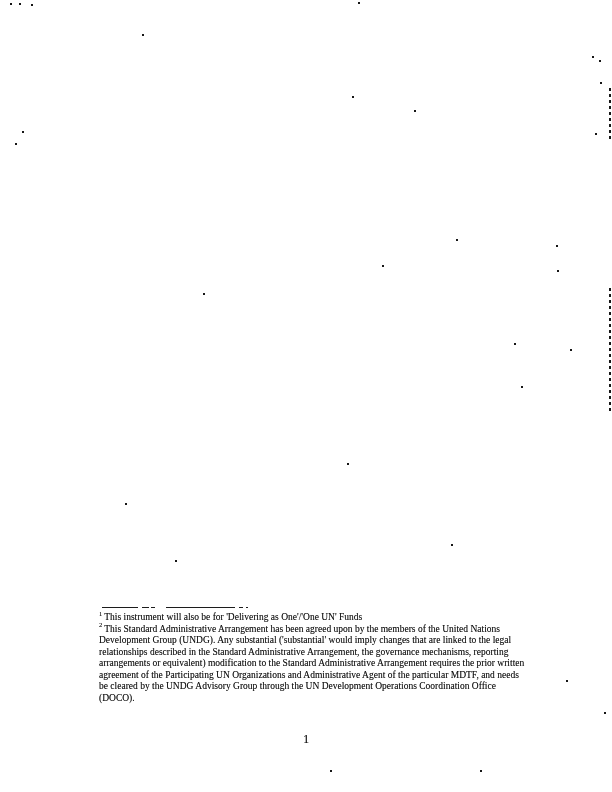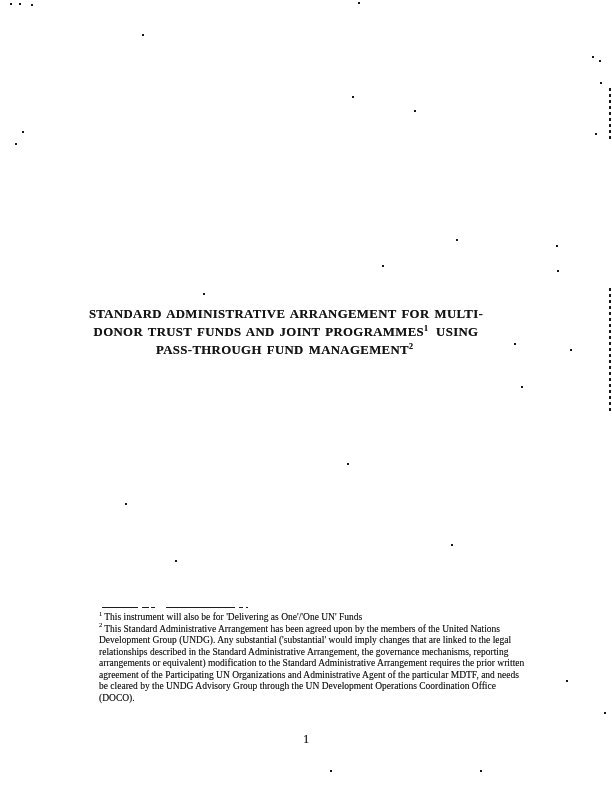--- a/index.html
+++ b/index.html
@@ -76,25 +76,20 @@
   .edge-dash{
     position:absolute;width:2px;
     background:repeating-linear-gradient(to bottom,#161616 0 3px,transparent 3px 6px);
   }
 </style>
 </head>
 <body>
 
 <div class="page">
 
-  <div class="title">
-    <div class="title-line"><span>STANDARD ADMINISTRATIVE ARRANGEMENT FOR MULTI-</span></div>
-    <div class="title-line"><span>DONOR TRUST FUNDS AND JOINT PROGRAMMES</span><sup>1</sup> <span>USING</span></div>
-    <div class="title-line"><span>PASS-THROUGH FUND MANAGEMENT</span><sup>2</sup></div>
-  </div>
 
   <div class="footnote-sep">
     <span class="seg seg-a"></span><span class="seg seg-b"></span><span class="seg seg-c"></span><span class="seg seg-d"></span><span class="seg seg-e"></span><span class="seg seg-f"></span>
   </div>
 
   <div class="footnotes">
     <div class="footnote"><sup>1</sup><span>This instrument will also be for 'Delivering as One'/'One UN' Funds</span></div>
     <div class="footnote"><sup>2</sup><span>This Standard Administrative Arrangement has been agreed upon by the members of the United Nations Development Group (UNDG). Any substantial ('substantial' would imply changes that are linked to the legal relationships described in the Standard Administrative Arrangement, the governance mechanisms, reporting arrangements or equivalent) modification to the Standard Administrative Arrangement requires the prior written agreement of the Participating UN Organizations and Administrative Agent of the particular MDTF, and needs be cleared by the UNDG Advisory Group through the UN Development Operations Coordination Office (DOCO).</span></div>
   </div>
 

